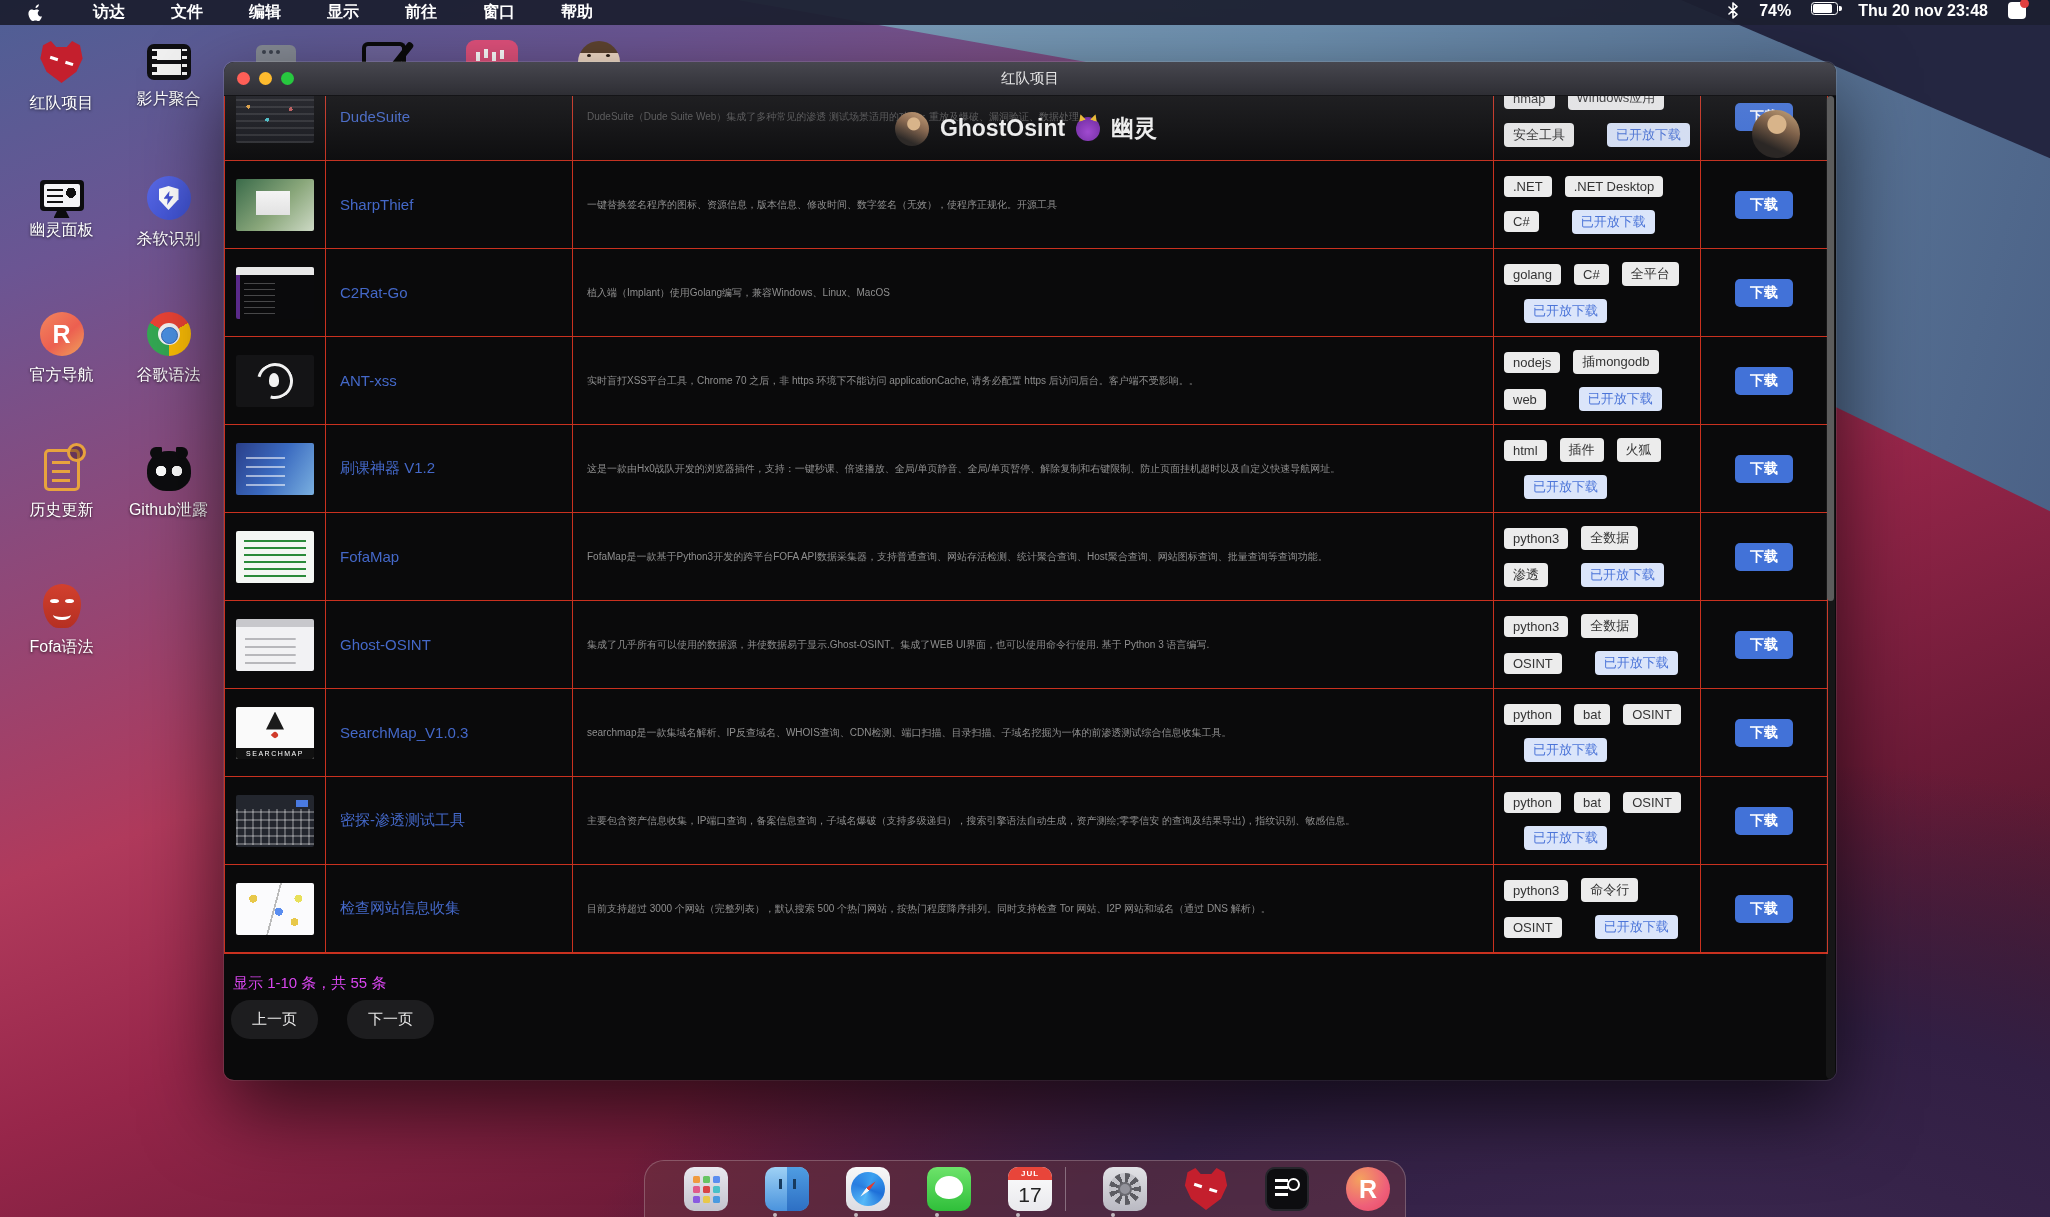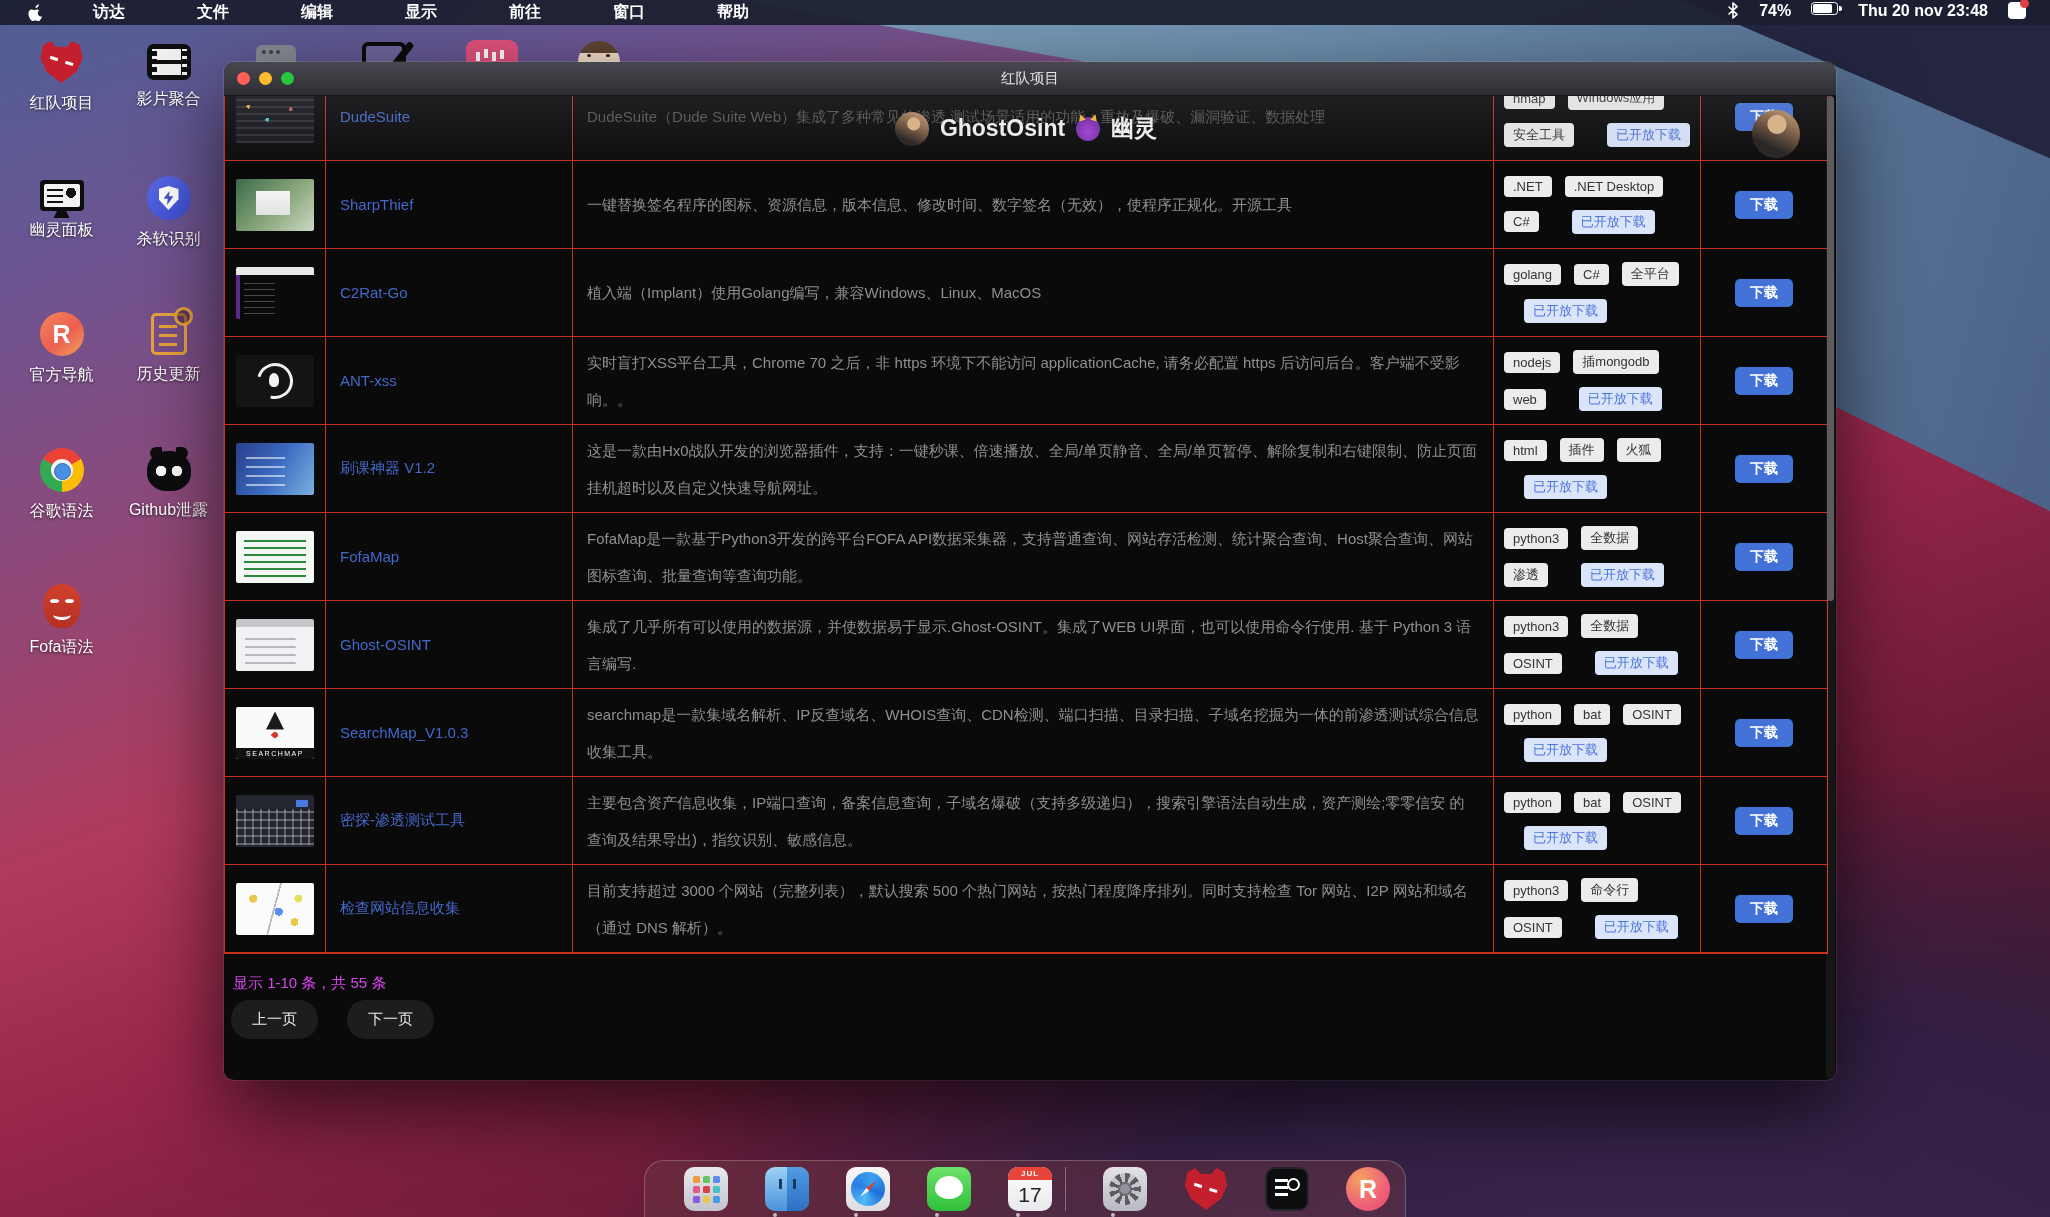--- a/index.html
+++ b/index.html
@@ -13,21 +13,21 @@
   .wp-teal { clip-path:polygon(36% 0,100% 0,100% 42%,56% 6%); background:linear-gradient(105deg,#93b4ca,#6d8fae 55%,#44587e); }
   .wp-corner { clip-path:polygon(82% 0,100% 0,100% 13%); background:#242641; }
   .wp-swoop { position:absolute; right:-8%; bottom:-28%; width:80%; height:65%;
     background:radial-gradient(ellipse at 68% 78%, #3d2a52 0%, #321f44 42%, rgba(50,31,68,0) 72%); }
 
   
   .menubar { position:absolute; left:0; top:0; width:2050px; height:25px; z-index:10;
     background:rgba(28,31,48,0.94); display:flex; align-items:center; padding:0 24px 0 28px;
     color:#fff; font-size:16px; font-weight:bold; }
   .apple { display:flex; align-items:center; margin-right:6px; }
-  .menus { display:flex; gap:72px; margin-left:44px; }
+  .menus { display:flex; gap:46px; margin-left:44px; }
   .menu-item { cursor:default; }
   .status { margin-left:auto; display:flex; gap:20px; font-weight:600; font-size:16px; }
   .batt { position:relative; width:27px; height:13px; border:1.5px solid #fff; border-radius:3.5px; }
   .batt::before { content:""; position:absolute; left:1px; top:1px; bottom:1px; width:74%; background:#fff; border-radius:1.5px; }
   .batt::after { content:""; position:absolute; right:-4.5px; top:3px; width:2.5px; height:5px; background:#fff; border-radius:0 2px 2px 0; }
   .notif { position:relative; width:18px; height:17px; background:#fff; border-radius:4px; }
   .notif::after { content:""; position:absolute; right:-3px; top:-3px; width:9px; height:9px; background:#e04040; border-radius:50%; }
 
   
   .desk { position:absolute; left:8px; top:40px; z-index:1; display:grid;
@@ -99,21 +99,21 @@
   .rtable { position:absolute; top:-23px; left:0; width:1604px; border:1px solid #c9311f; border-top:none; }
   .trow { display:grid; grid-template-columns:101px 247px 921px 207px 1fr; height:88px; border-bottom:1px solid #c9311f; }
   .trow:last-child { border-bottom:1px solid #c9311f; }
   .cell { border-right:1px solid #c9311f; display:flex; align-items:center; min-width:0; }
   .c-dl { border-right:none; justify-content:center;align-items:center; }
   .c-thumb { justify-content:center; }
   .thumb { position:relative; width:78px; height:52px; border-radius:2px; overflow:hidden; display:block; }
   .c-name { padding-left:14px; }
   .tname { color:#4468c8; font-size:15px; text-decoration:none; cursor:pointer; }
   .c-desc { padding:0 14px; }
-  .tdesc { font-size:15px; line-height:37px; color:#8f8f8f; }
+  .tdesc { font-size:10px; line-height:37px; color:#8f8f8f; }
   .c-tags { flex-wrap:wrap; gap:13px; align-content:center; padding:6px 10px; display:flex; }
   .badge { background:#ececec; color:#333; font-size:13px; padding:3px 9px; border-radius:4px; white-space:nowrap; }
   .badge-open { background:#dbe5fa; color:#4b74d8;margin-left:20px; }
   .dlbtn { width:58px; height:28px; background:#4272d8; color:#fff; border:none; border-radius:5px;
     font-size:14px; font-weight:bold; cursor:pointer; font-family:inherit; }
   .row-first .tdesc { color:#555; }
 
   
   .th-code-dark { background:#16171c;
     background-image:radial-gradient(circle at 16% 30%,#e0a040 0 2px,rgba(0,0,0,0) 2px),radial-gradient(circle at 40% 55%,#4ac0c8 0 2px,rgba(0,0,0,0) 2px),radial-gradient(circle at 70% 35%,#c05a5a 0 2px,rgba(0,0,0,0) 2px),repeating-linear-gradient(0deg,rgba(255,255,255,.10) 0 2px,rgba(0,0,0,0) 2px 7px); }
@@ -254,26 +254,26 @@
       </div>
       <div class="desk-item">
         <span class="di di-shield"></span>
         <span class="desk-label">杀软识别</span>
       </div>
       <div class="desk-item">
         <span class="di di-rnav"></span>
         <span class="desk-label">官方导航</span>
       </div>
       <div class="desk-item">
+        <span class="di di-chrome"></span>
+        <span class="desk-label">谷歌语法</span>
+      </div>
+      <div class="desk-item">
         <span class="di di-history"></span>
         <span class="desk-label">历史更新</span>
-      </div>
-      <div class="desk-item">
-        <span class="di di-chrome"></span>
-        <span class="desk-label">谷歌语法</span>
       </div>
       <div class="desk-item">
         <span class="di di-github"></span>
         <span class="desk-label">Github泄露</span>
       </div>
       <div class="desk-item">
         <span class="di di-mask"></span>
         <span class="desk-label">Fofa语法</span>
       </div>
     </div>

